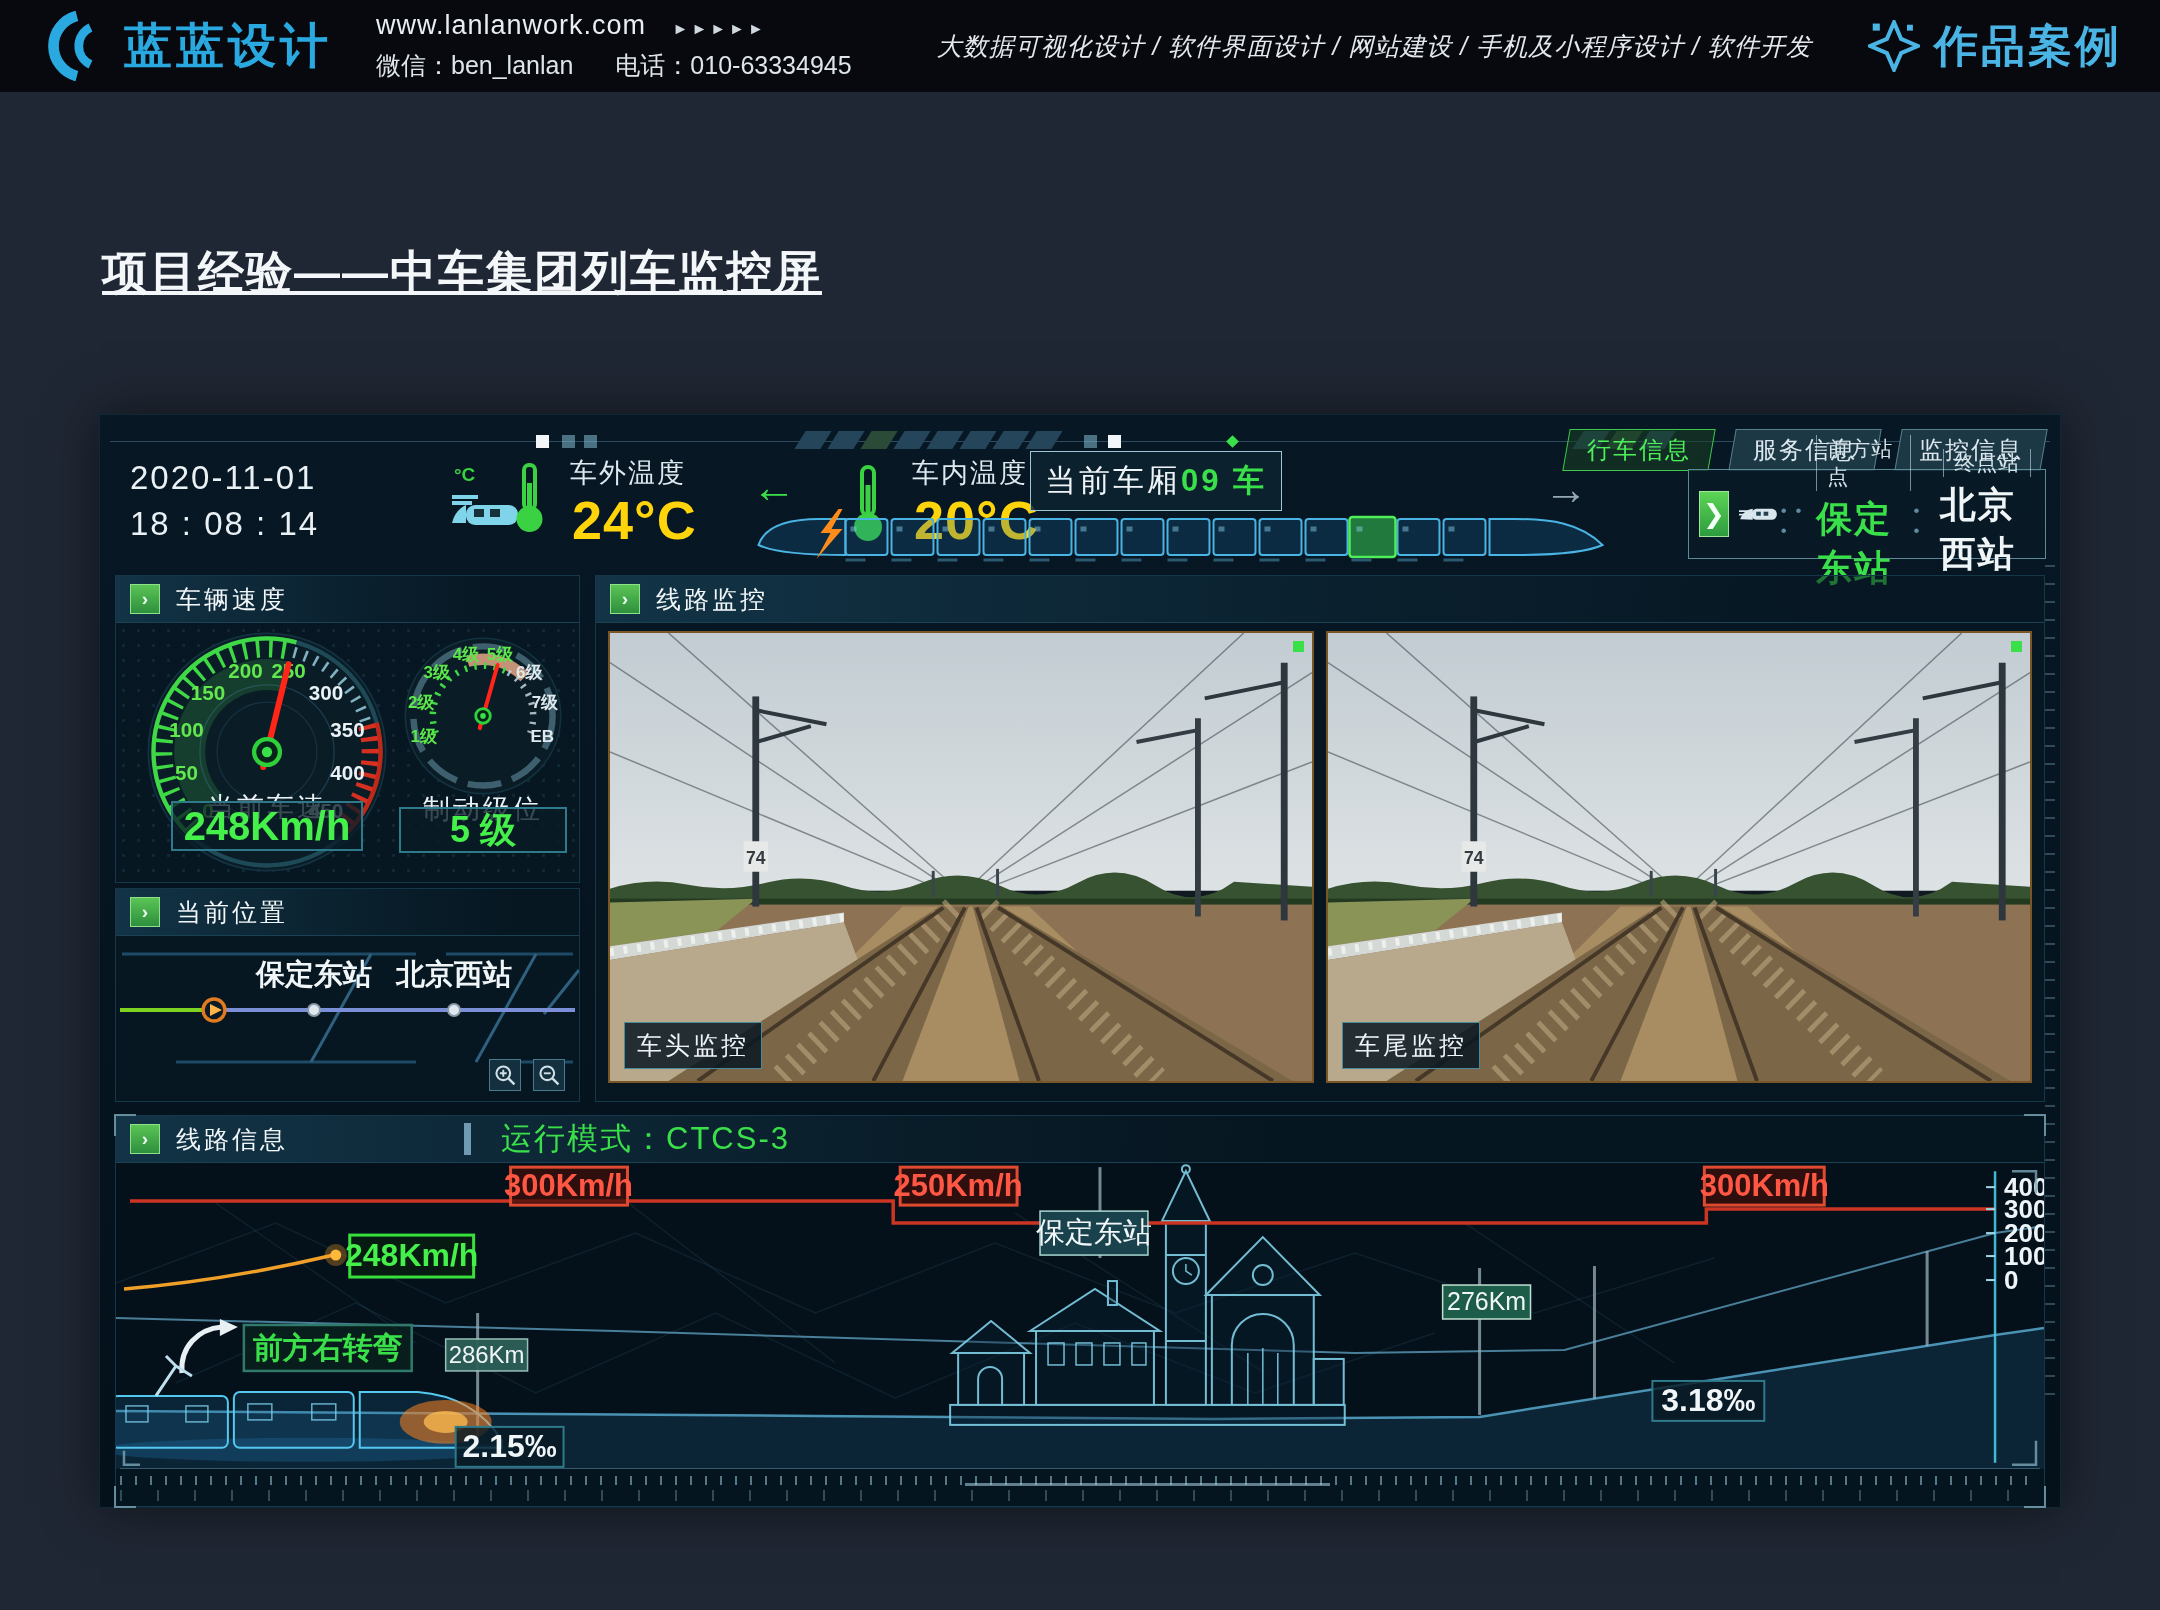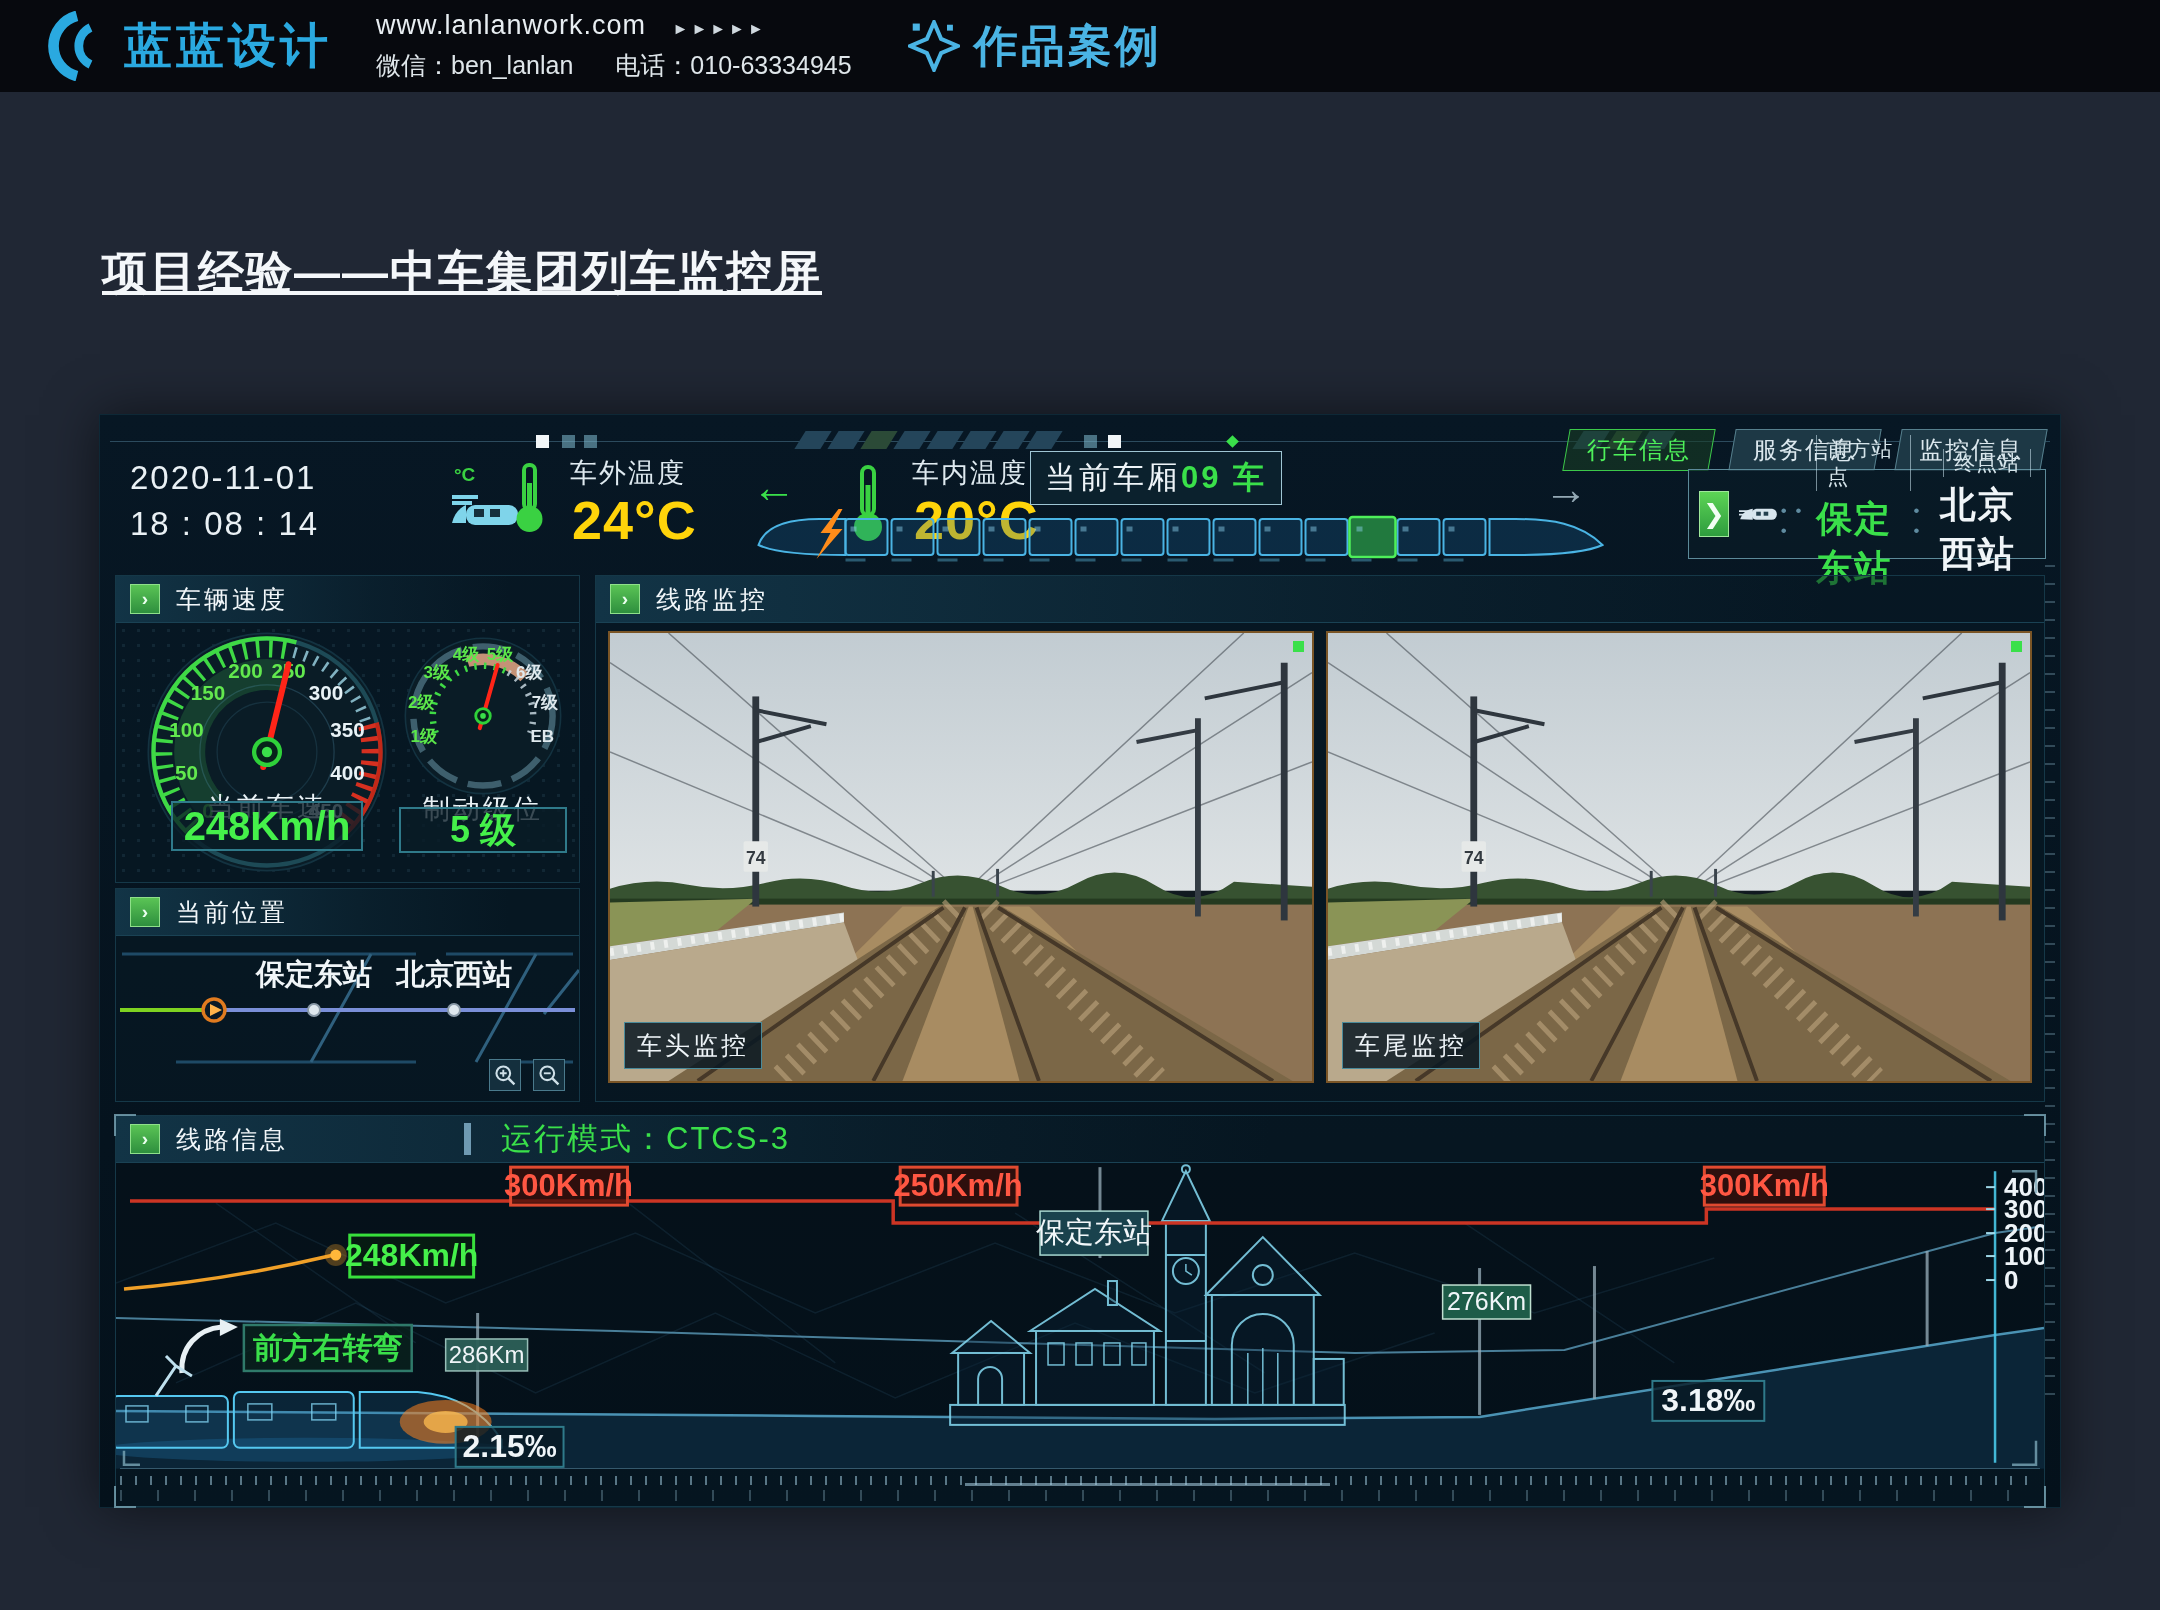--- a/index.html
+++ b/index.html
@@ -36,21 +36,21 @@
   .edge-ruler { position:absolute; right:5px; top:150px; bottom:110px; width:10px;
      background:repeating-linear-gradient(180deg, rgba(150,195,215,.3) 0 2px, transparent 2px 18px); }
 
   
   .datetime { position:absolute; left:30px; top:40px; color:#eaf1f5; font-size:33px; letter-spacing:2px; line-height:46px; }
   .temp-label { position:absolute; font-size:27px; color:#dfeaf0; letter-spacing:2px; }
   .temp-value { position:absolute; font-size:54px; font-weight:bold; color:#ffd40a; letter-spacing:1px; }
   .car-arrow { position:absolute; top:52px; font-size:44px; line-height:44px; cursor:pointer; background:none; border:none; }
   .car-arrow.left { color:#3ae04a; }
   .car-arrow.right { color:#93a8b4; }
-  .car-box { position:absolute; left:930px; top:36px; width:252px; height:54px;
+  .car-box { position:absolute; left:930px; top:36px; width:252px; height:60px;
              border:1px solid #9fc6d4; background:rgba(12,35,48,.82);
              display:flex; align-items:center; justify-content:center; }
   .car-box .lbl { font-size:31px; color:#eef4f8; letter-spacing:3px; }
   .car-box .val { font-size:31px; font-weight:bold; color:#3ae04a; letter-spacing:3px; }
 
   .tabs { position:absolute; top:14px; right:16px; display:flex; gap:20px; }
   .tab { transform:skewX(-10deg); padding:4px 20px; font-size:24px; letter-spacing:2px;
          background:#1d3845; border:1px solid #567f8d; color:#dce8ee; cursor:pointer; }
   .tab > span { display:inline-block; transform:skewX(10deg); }
   .tab.active { background:rgba(26,64,36,.55); border-color:#3cc84a; color:#4ef05a; }
@@ -135,20 +135,21 @@
   <div class="contact">
     <div class="row1">
       <span>www.lanlanwork.com</span>
       <span class="arrows">►►►►►</span>
     </div>
     <div class="row2">
       <span>微信：ben_lanlan</span>
       <span>电话：010-63334945</span>
     </div>
   </div>
+  <div class="services">大数据可视化设计 / 软件界面设计 / 网站建设 / 手机及小程序设计 / 软件开发</div>
   <div class="portfolio">
     <svg width="52" height="52" viewBox="0 0 44 44">
       <path d="M22,2 L28,16 L42,22 L28,28 L22,42 L16,28 L2,22 L16,16 Z" fill="none" stroke="#4ab4e4" stroke-width="3.4"></path>
       <rect x="4" y="3" width="6" height="6" fill="#4ab4e4"></rect>
       <rect x="33" y="4" width="5" height="5" fill="#4ab4e4"></rect>
     </svg>
     <span>作品案例</span>
   </div>
 </div>
 

